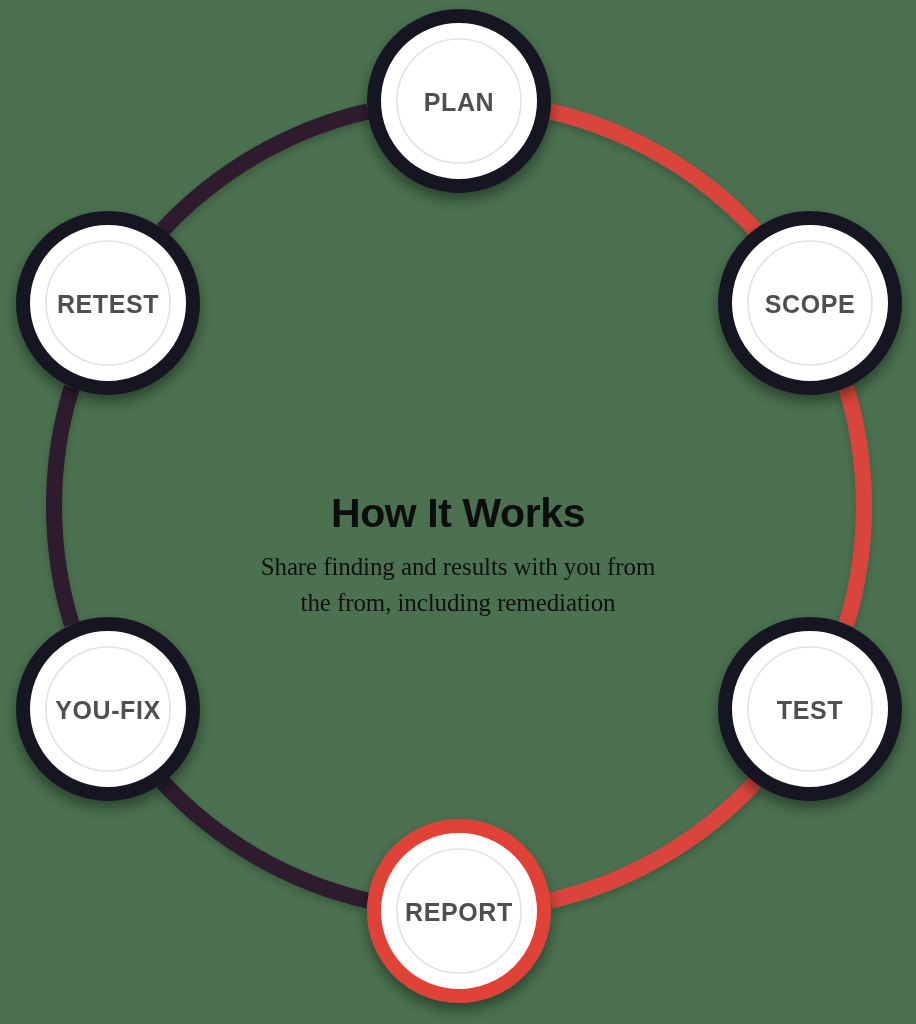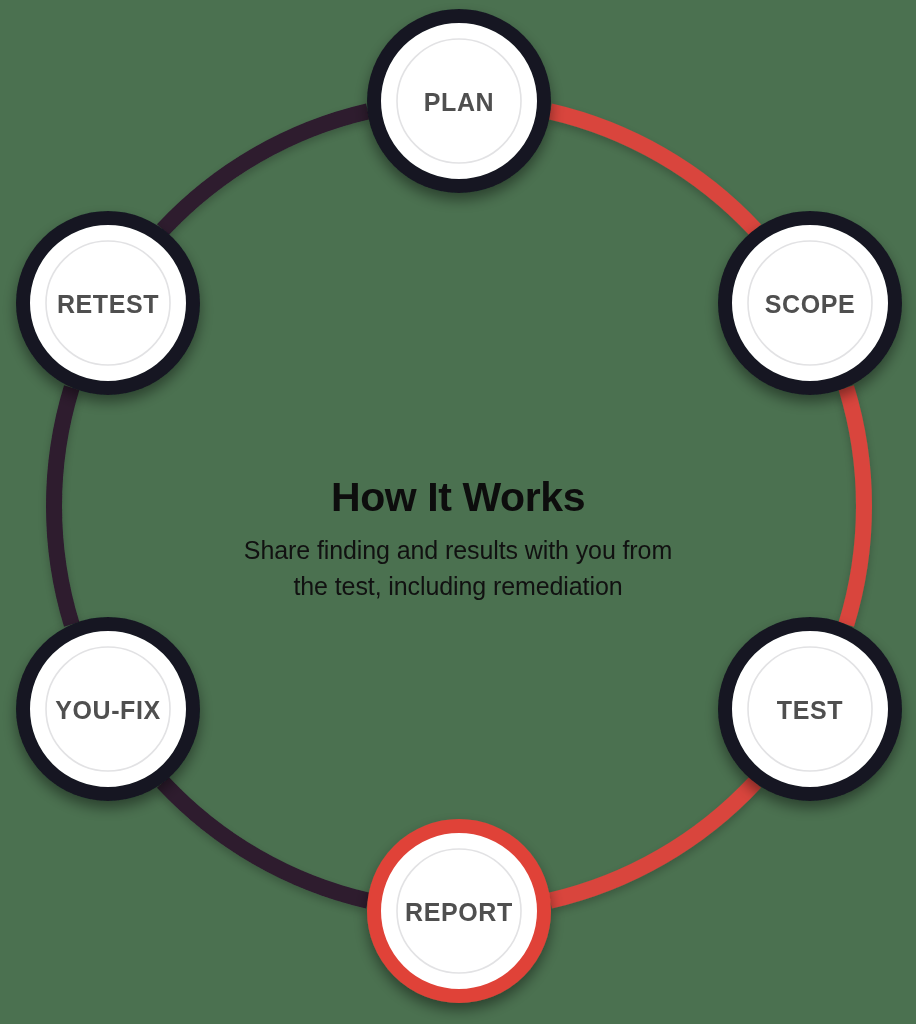--- a/index.html
+++ b/index.html
@@ -44,31 +44,31 @@
   .center-block {
     position: absolute;
     left: 50%;
     top: 476px;
     transform: translate(-50%, 0);
     width: 580px;
     text-align: center;
     pointer-events: none;
   }
   .center-title {
-    margin: 0 0 14px 0;
+    margin: 16px 0 14px 0;
     font-family: "Liberation Sans", sans-serif;
     font-weight: bold;
     font-size: 41px;
     line-height: 1.05;
     letter-spacing: -0.4px;
     color: #0d0d0d;
   }
   .center-sub {
     margin: 0;
-    font-family: Liberation Sans, sans-serif;
+    font-family: Liberation Serif, serif;
     font-weight: normal;
     font-size: 25px;
     line-height: 1.42;
     letter-spacing: -0.1px;
     color: #111111;
     padding: 0 14px;
   }
 </style>
 </head>
 <body>
@@ -126,17 +126,17 @@
         <text x="459" y="912" class="node-label">REPORT</text>
         <text x="108" y="710" class="node-label">YOU-FIX</text>
         <text x="108" y="304" class="node-label">RETEST</text>
       </g>
   </svg>
 
   <div class="center-block">
     <h1 class="center-title">How It Works</h1>
     <p class="center-sub">
       <span>Share finding and results with you from</span><br>
-      <span>the test, including remediation</span><br>
+      <span>the from, including remediation</span><br>
     </p>
   </div>
 
 </div>
 
 </body></html>

